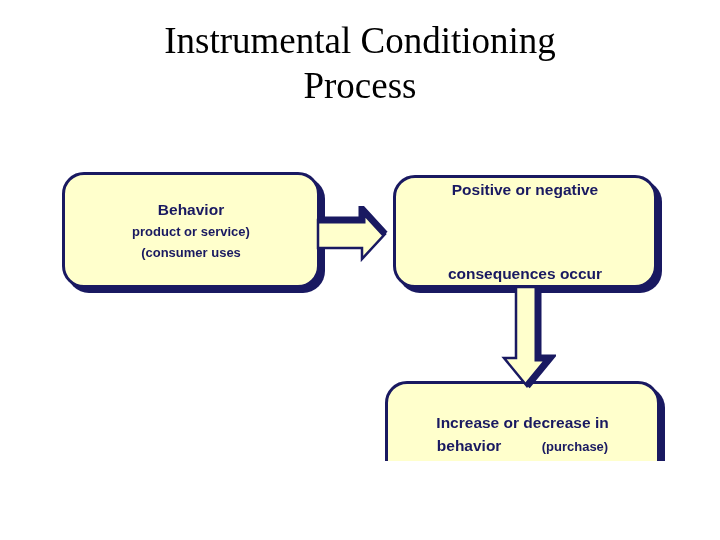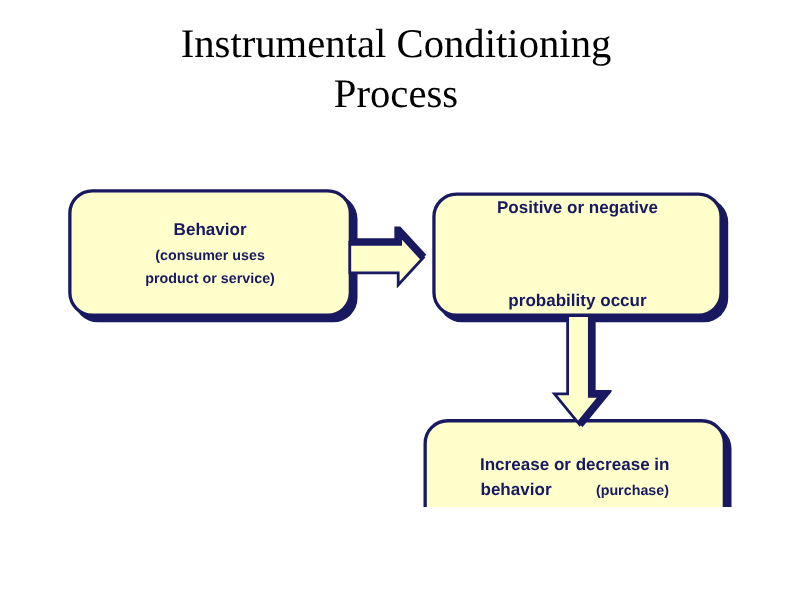--- a/index.html
+++ b/index.html
@@ -85,27 +85,27 @@
 </head>
 <body>
 
 <div id="canvas">
 
   <div id="title">Instrumental Conditioning
 Process</div>
 
   <div class="node" id="box-behavior">
     <div class="line-main">Behavior</div>
+    <div class="line-sub">product or service)</div>
     <div class="line-sub">(consumer uses</div>
-    <div class="line-sub">product or service)</div>
   </div>
 
   <div class="node" id="box-consequences">
     <div class="line-main">Positive or negative</div>
-    <div class="line-main">probability occur</div>
+    <div class="line-main">consequences occur</div>
   </div>
 
   <div class="node" id="box-outcome">
     <div class="line-main">Increase or decrease in</div>
     <div class="line-mixed">
       <span>behavior </span><span class="small">(purchase)</span>
     </div>
   </div>
 
   <svg class="arrow" id="arrow-h" viewBox="0 0 74 56">

